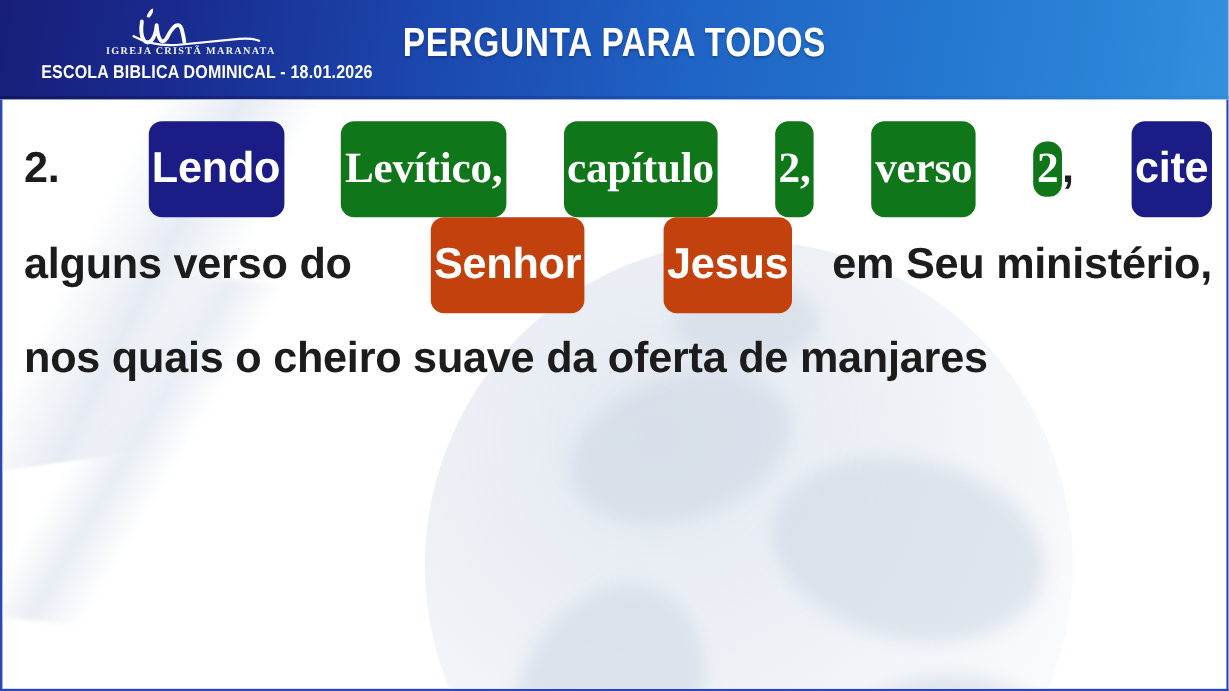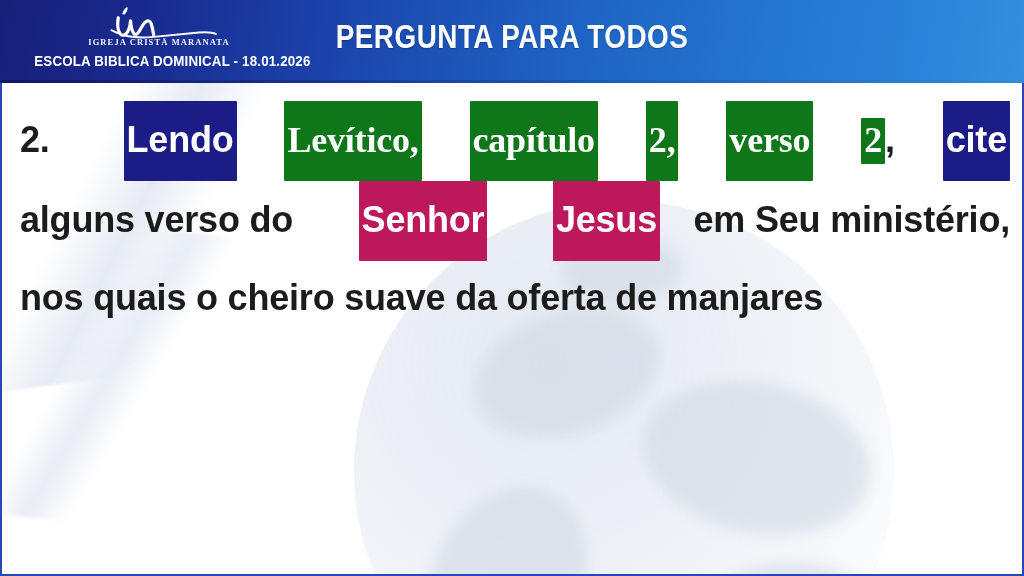--- a/index.html
+++ b/index.html
@@ -179,25 +179,25 @@
   .qline { white-space: nowrap; }
   .qline.justify {
     display: flex;
     justify-content: space-between;
     align-items: baseline;
   }
 
   .hl {
     color: #ffffff;
     padding: 2px 3px 4px 3px;
-    border-radius: 1px;
+    border-radius: 11px;
   }
   .hl-blue  { background: #1c1c86; }
   .hl-green { background: #10761a; font-family: Liberation Serif, serif; }
-  .hl-red   { background: #be185d; margin-left: 32px; }
+  .hl-red   { background: #c2410c; margin-left: 32px; }
 
   .num { margin-right: 26px; }
   .sp  { display: inline-block; width: 11px; }
 </style>
 </head>
 <body>
 
 <div class="slide">
 
   <div class="header">

